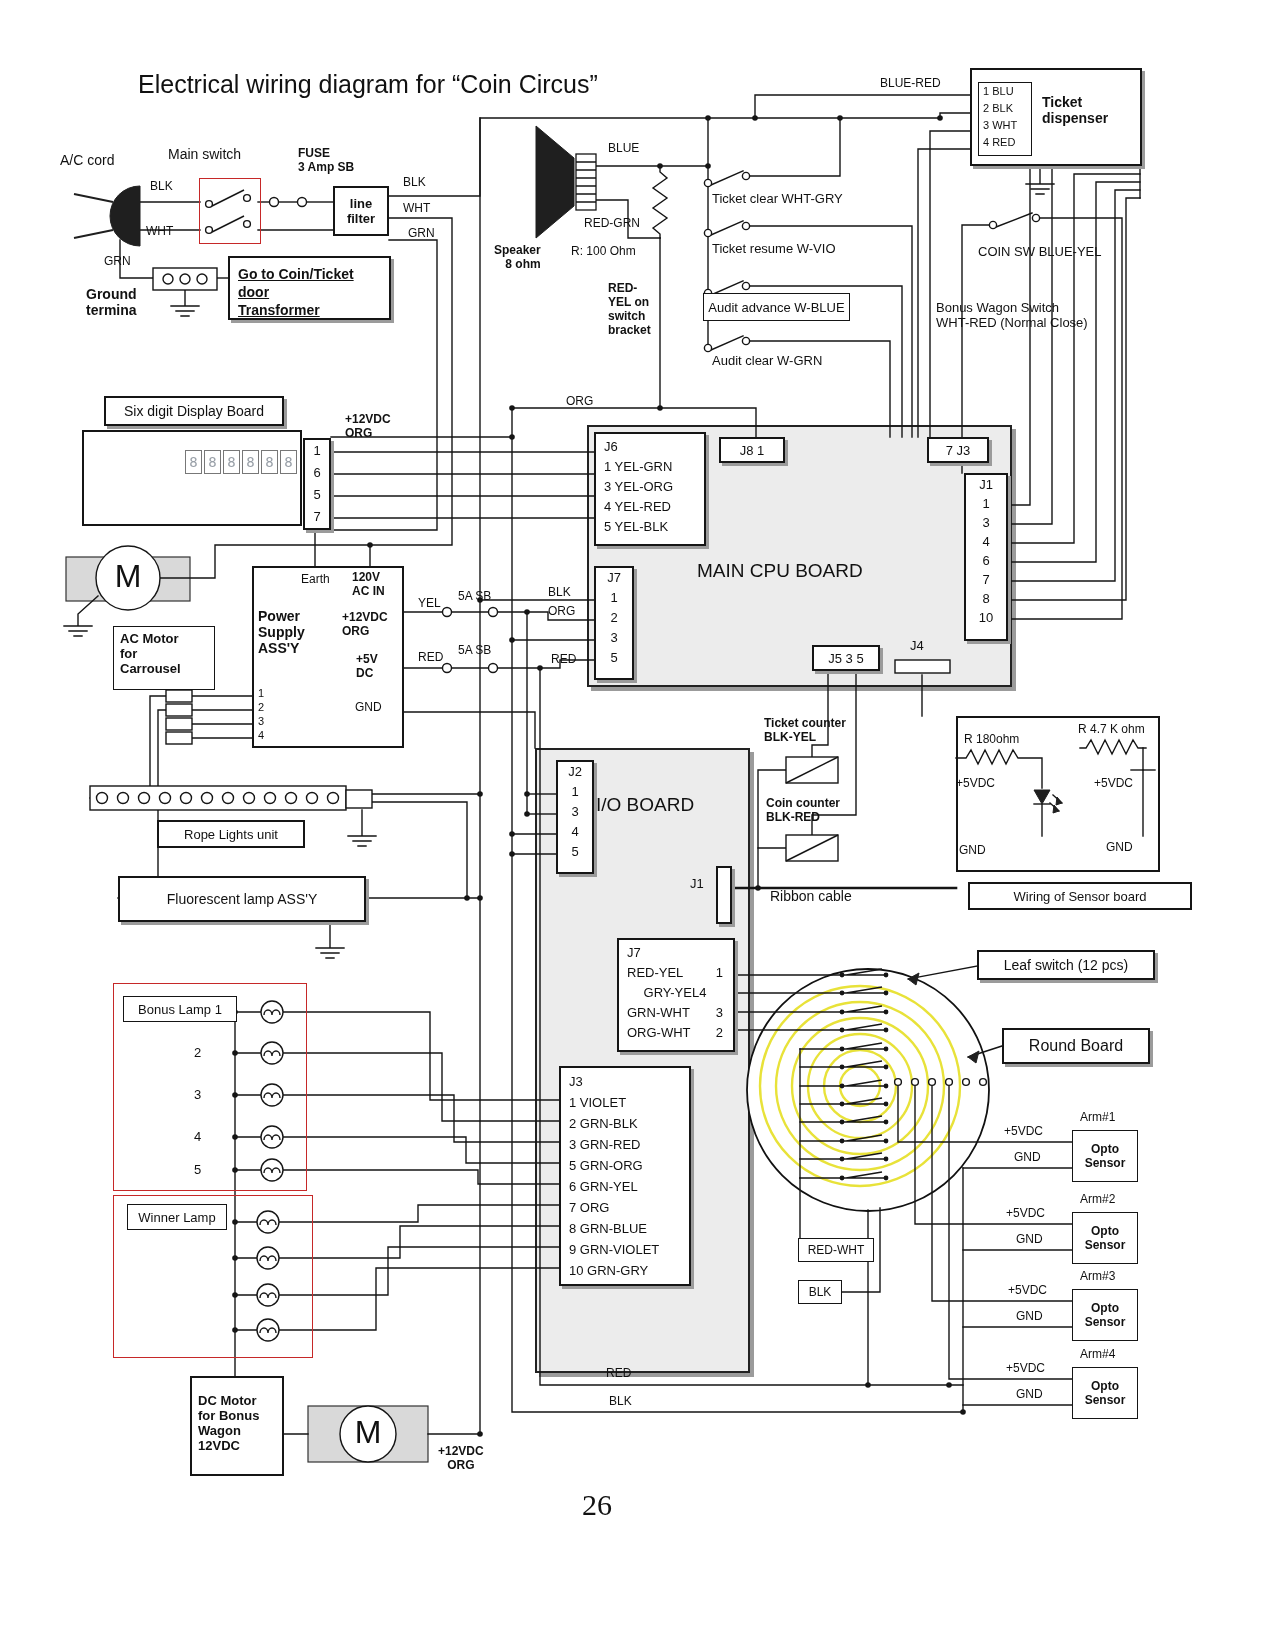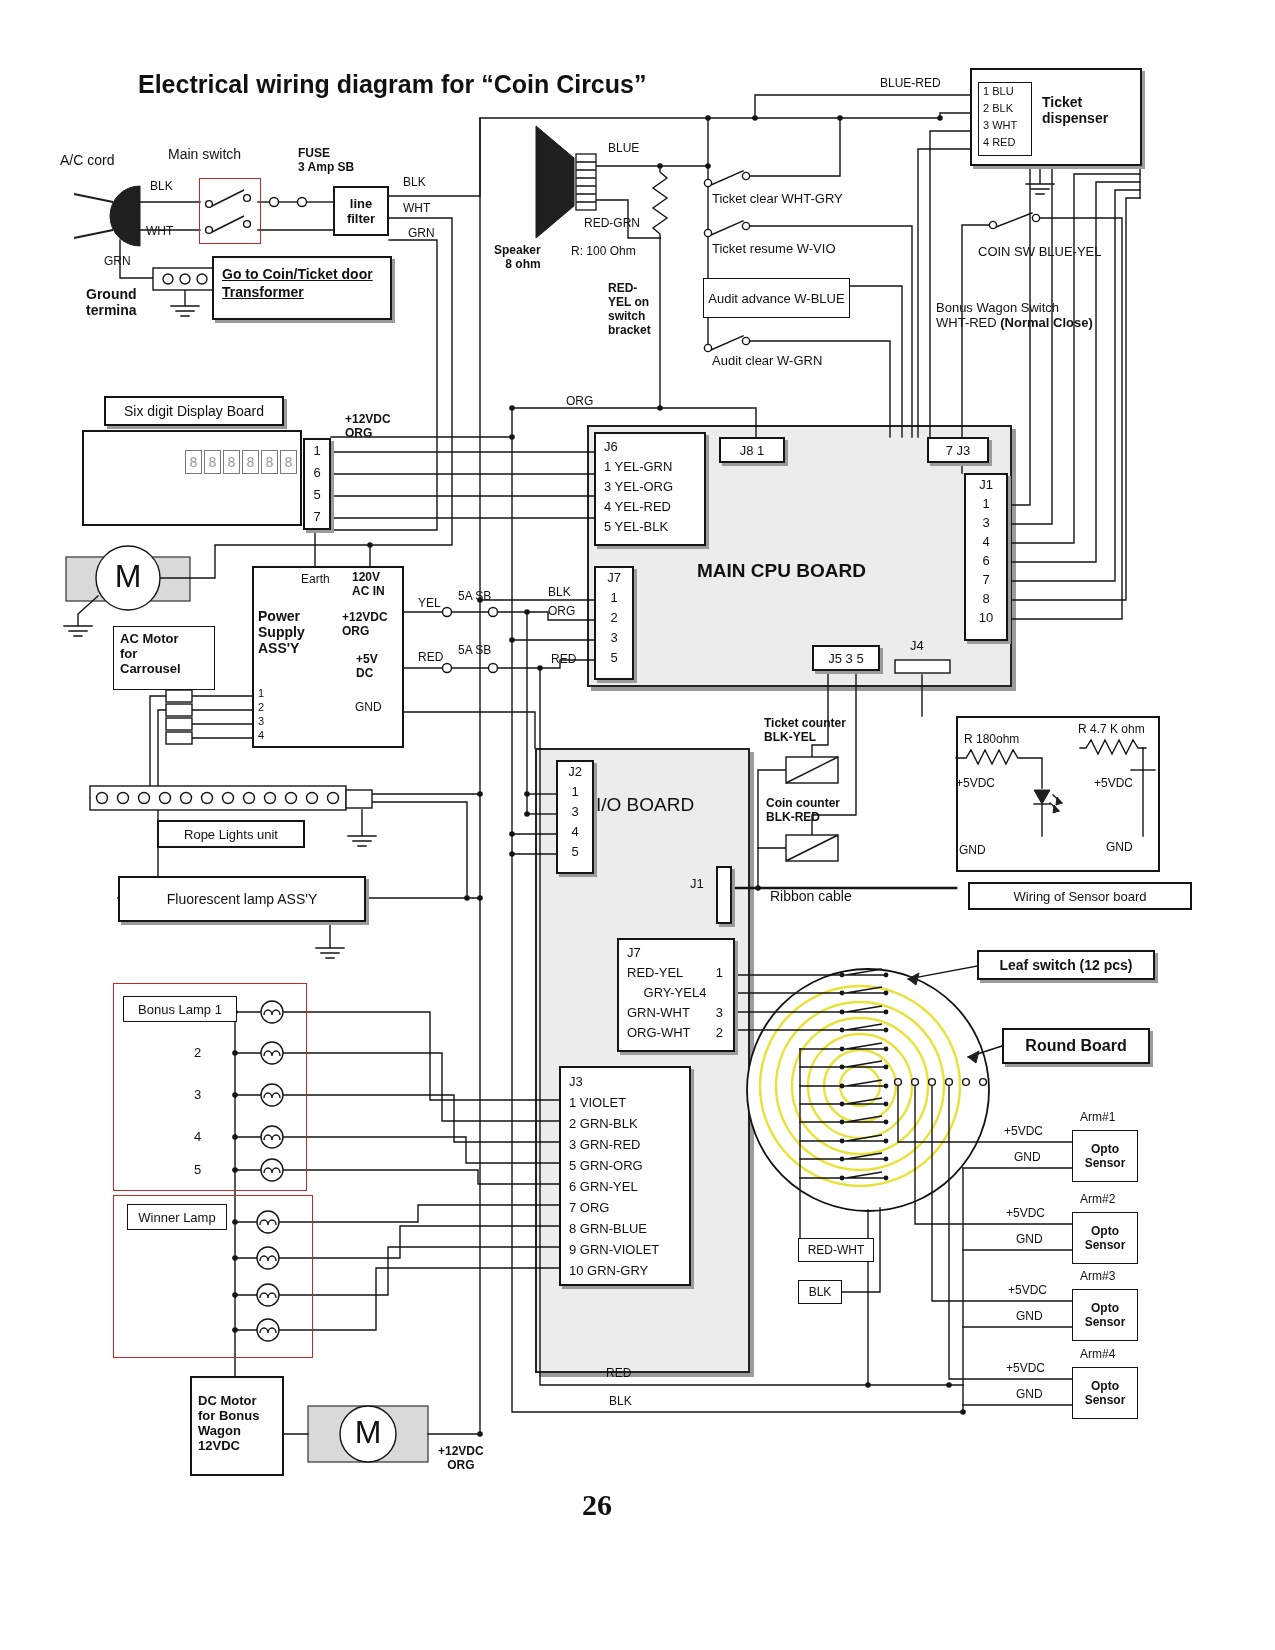--- a/index.html
+++ b/index.html
@@ -3,21 +3,21 @@
 <meta charset="utf-8">
 <style>
   html,body{margin:0;padding:0;background:#fff;}
   #page{position:relative;width:1275px;height:1650px;background:#fff;overflow:hidden;
         font-family:"Liberation Sans",sans-serif;color:#111;}
   .abs{position:absolute;z-index:2;}
   .lbl{font-size:12px;line-height:1.18;}
   .l13{font-size:13px;}
   .l14{font-size:14px;}
   .pre{white-space:pre-line;font-weight:bold;}
-  .b{font-weight:bold;}
+  .b{font-weight:normal;}
   .box{border:2px solid #151515;background:#fff;box-sizing:border-box;}
   .thin{border-width:1.5px;}
   .sh{box-shadow:3px 3px 0 #9b9b9b;}
   .ctr{display:flex;align-items:center;justify-content:center;text-align:center;}
   .board{position:absolute;z-index:0;background:#ececec;border:2px solid #222;
          box-shadow:4px 4px 0 #9b9b9b;box-sizing:border-box;}
   .redbox{border:1.6px solid #c62828;background:transparent;box-sizing:border-box;}
   .dig{width:15px;height:22px;border:1px solid #777;background:#fff;color:#99a0a8;
        font:14px "DejaVu Sans Mono",monospace;display:inline-flex;align-items:center;
        justify-content:center;margin-right:2px;}
@@ -401,38 +401,38 @@
   <div class="abs box ctr l13 pre" style="left:333px;top:186px;width:56px;height:50px">line
 filter</div>
   <div class="abs lbl" style="left:150px;top:179px">BLK</div>
   <div class="abs lbl" style="left:146px;top:224px">WHT</div>
   <div class="abs lbl" style="left:104px;top:254px">GRN</div>
   <div class="abs lbl" style="left:403px;top:175px">BLK</div>
   <div class="abs lbl" style="left:403px;top:201px">WHT</div>
   <div class="abs lbl" style="left:408px;top:226px">GRN</div>
   <div class="abs l14 pre" style="left:86px;top:286px">Ground
 termina</div>
-  <div class="abs box sh" style="left:212px;top:256px;width:180px;height:64px;padding:7px 8px">
+  <div class="abs box sh" style="left:228px;top:256px;width:163px;height:64px;padding:7px 8px">
     <span class="l14 pre u">Go to Coin/Ticket door
 Transformer</span>
   </div>
 
   <div class="abs lbl" style="left:608px;top:141px">BLUE</div>
   <div class="abs lbl pre" style="left:494px;top:243px;text-align:right">Speaker
 8 ohm</div>
   <div class="abs lbl" style="left:571px;top:244px">R: 100 Ohm</div>
   <div class="abs lbl" style="left:584px;top:216px">RED-GRN</div>
   <div class="abs lbl pre" style="left:608px;top:281px">RED-
 YEL on
 switch
 bracket</div>
 
   <div class="abs l13" style="left:712px;top:191px">Ticket clear  WHT-GRY</div>
   <div class="abs l13" style="left:712px;top:241px">Ticket resume  W-VIO</div>
-  <div class="abs box thin ctr l13" style="left:703px;top:278px;width:147px;height:40px">Audit advance W-BLUE</div>
+  <div class="abs box thin ctr l13" style="left:703px;top:293px;width:147px;height:28px">Audit advance W-BLUE</div>
   <div class="abs l13" style="left:712px;top:353px">Audit clear  W-GRN</div>
   <div class="abs l13" style="left:978px;top:244px">COIN SW  BLUE-YEL</div>
   <div class="abs l13" style="left:936px;top:300px;width:190px">
     <span>Bonus Wagon Switch</span><br>
     <span>WHT-RED </span><span class="b">(Normal Close)</span>
   </div>
 
   <div class="abs box sh ctr l14" style="left:104px;top:396px;width:180px;height:30px">Six digit Display Board</div>
   <div class="abs box" style="left:82px;top:430px;width:220px;height:96px">
     <div style="position:absolute;left:101px;top:18px">

